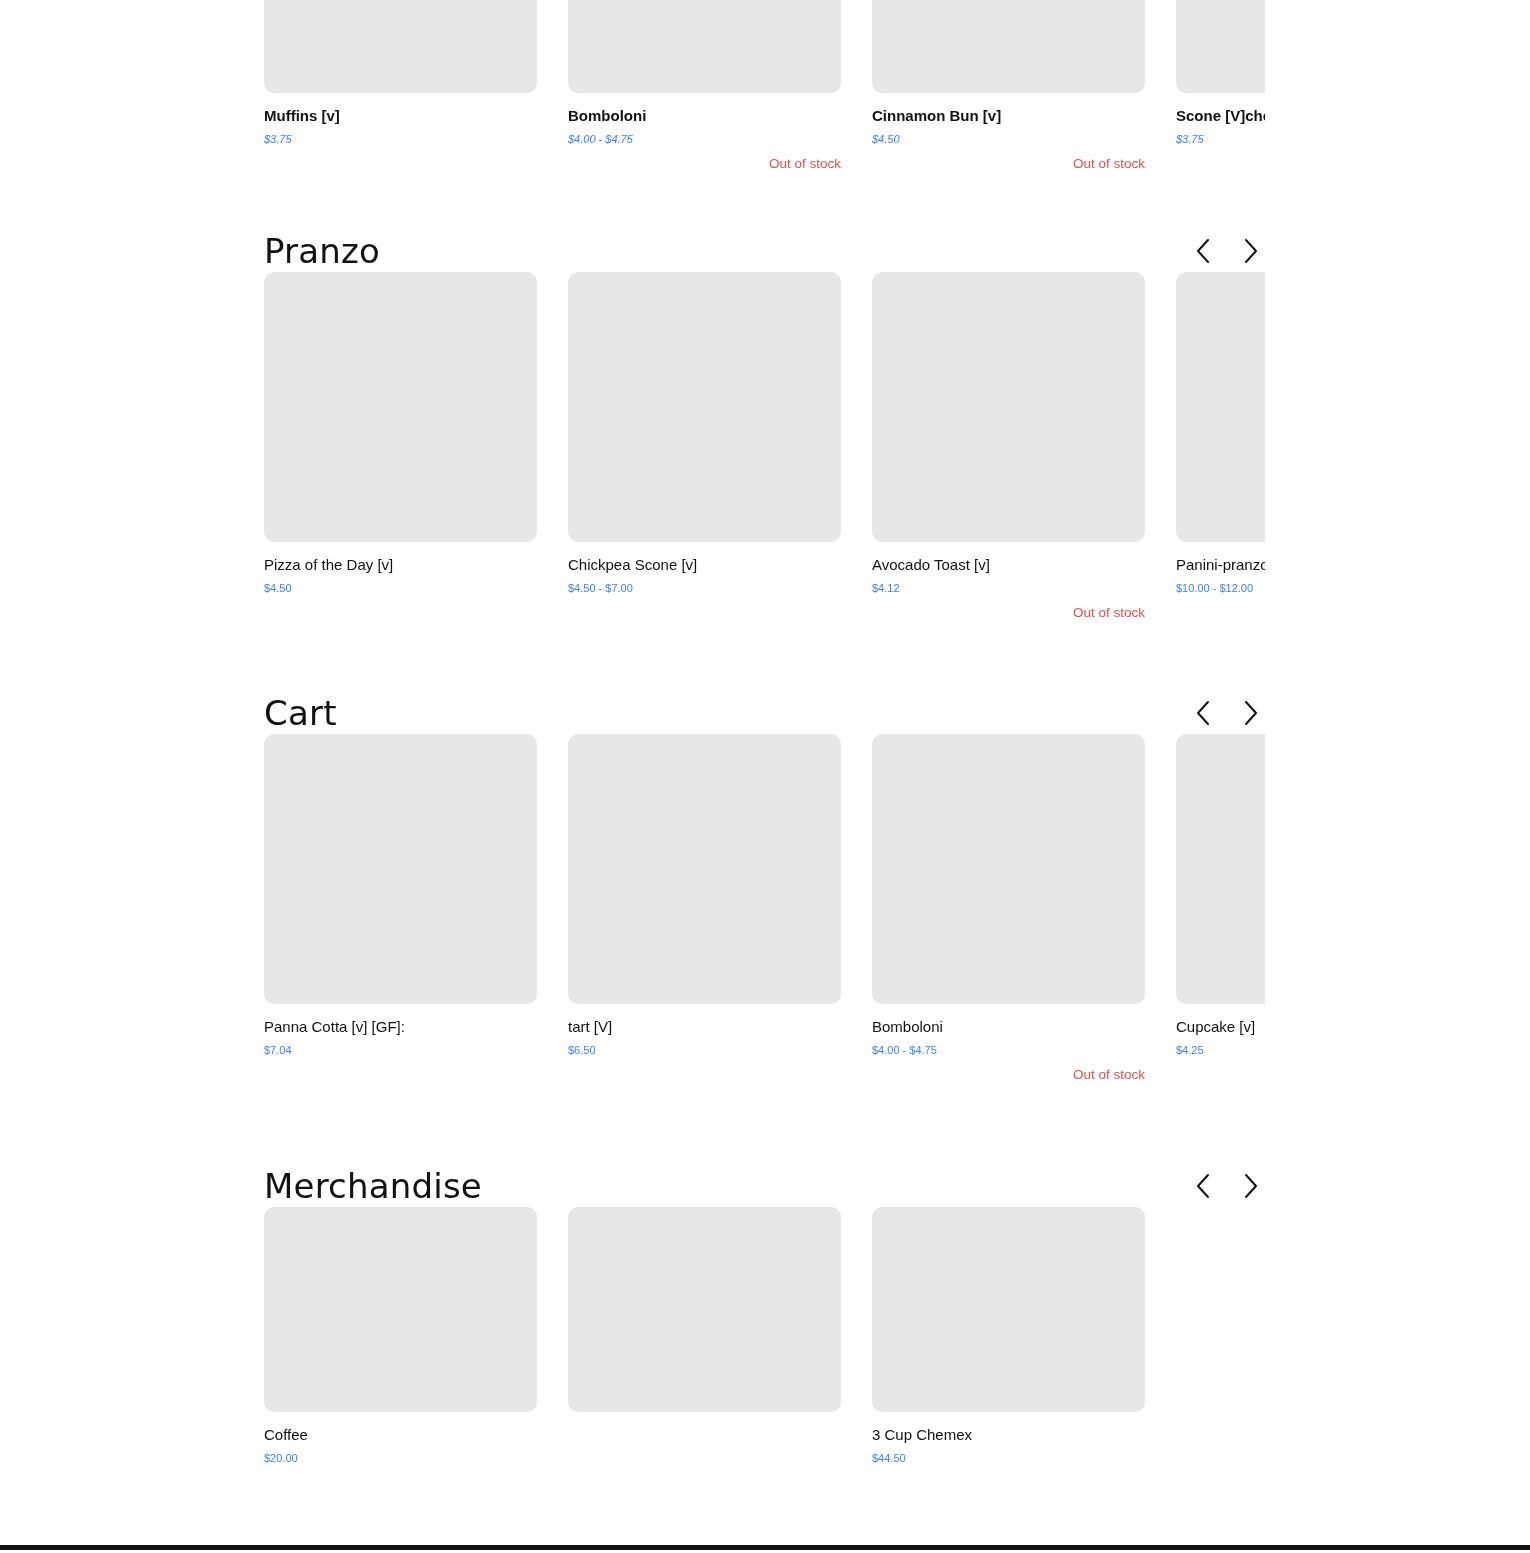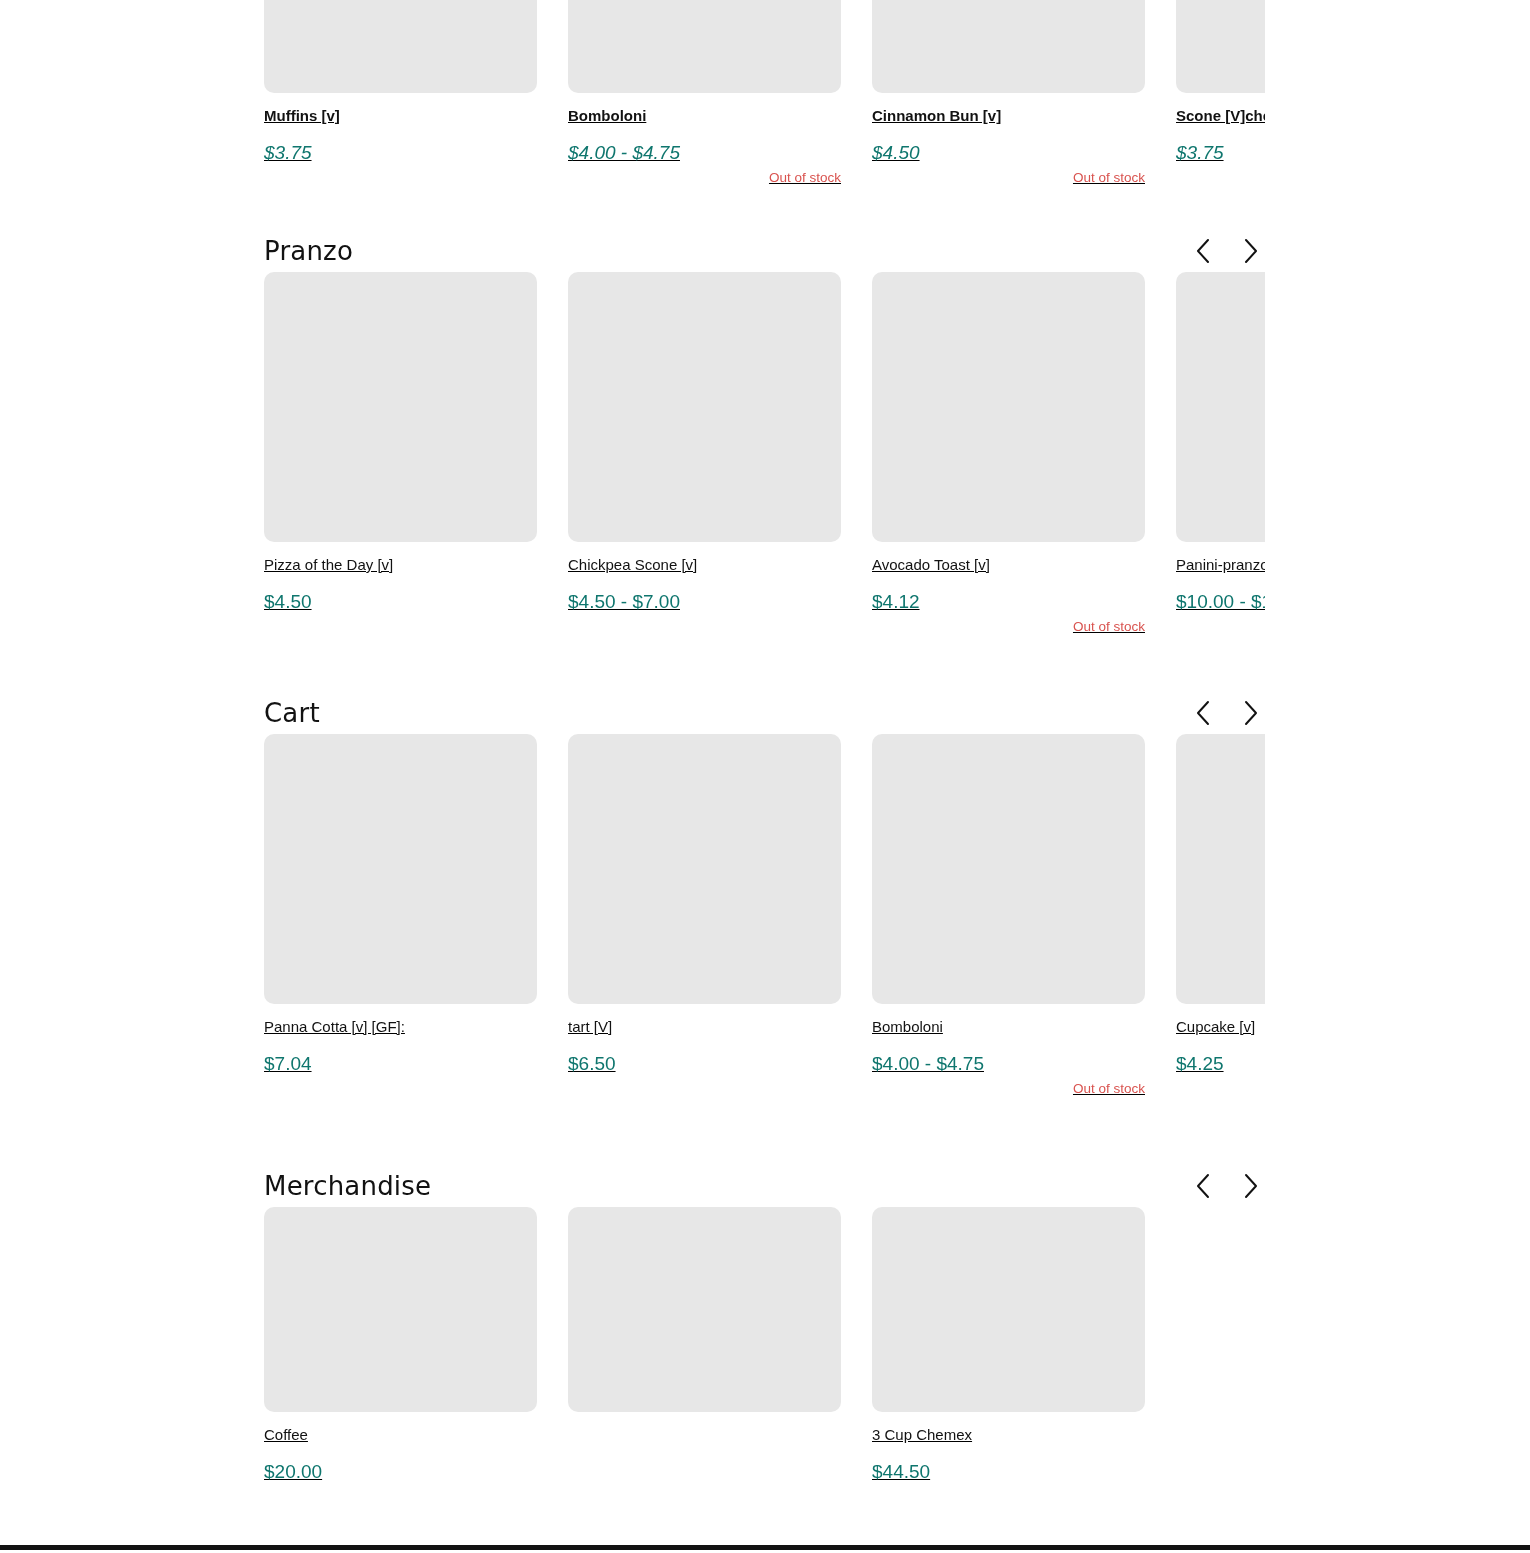--- a/index.html
+++ b/index.html
@@ -36,21 +36,21 @@
     position: relative;
     width: 1001px;
     height: 42px;
     display: flex;
     align-items: center;
     justify-content: space-between;
   }
 
   .section-title {
     font-family: "DejaVu Sans", sans-serif;
-    font-size: 26px;
+    font-size: 34px;
     font-weight: 400;
     letter-spacing: 0.2px;
     color: #121212;
     line-height: 42px;
     white-space: nowrap;
   }
 
   .nav-arrows { display: flex; align-items: center; gap: 20px; }
 
   .nav-arrow {
@@ -66,44 +66,44 @@
   }
   .nav-arrow svg { display: block; }
 
   
   .row {
     display: flex;
     gap: 31px;
     width: 1340px;
   }
 
-  .card { width: 273px; flex: 0 0 273px; text-decoration: underline; }
+  .card { width: 273px; flex: 0 0 273px; }
 
   .card-image {
     width: 273px;
     background: #e7e7e7;
     border-radius: 10px;
   }
   .img-tall  { height: 270px; }
   .img-short { height: 205px; }
   .img-top   { height: 93px; border-radius: 0 0 10px 10px; }
 
   .card-info { padding-top: 13px; }
 
   .card-title {
     font-size: 15px;
     line-height: 20px;
     color: #121212;
     white-space: nowrap;
   }
   .card-price {
-    font-size: 19px;
+    font-size: 11px;
     line-height: 20px;
-    color: #0f766e;
-    margin-top: 17px;
+    color: #3b82f6;
+    margin-top: 3px;
     white-space: nowrap;
   }
   .card-stock {
     font-size: 13.5px;
     line-height: 18px;
     color: #d9534f;
     margin-top: 6px;
     white-space: nowrap;
     text-align: right;
   }

